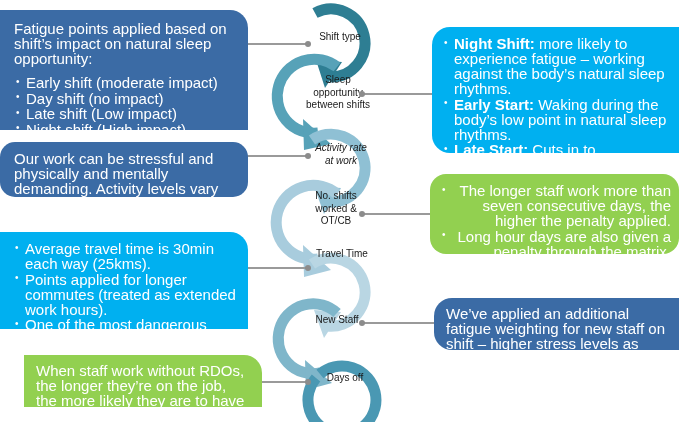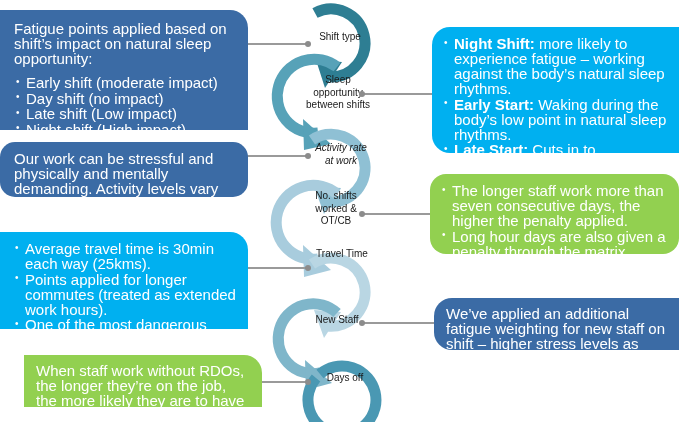--- a/index.html
+++ b/index.html
@@ -18,21 +18,21 @@
                  font-size:10px;line-height:14.2px;}
   .box b{font-weight:bold;}
 
   .box.dark{background:#3b6ba5;}
   .box.cyan{background:#00b0f0;}
   .box.green{background:#92d050;}
 
   
   .r-topright{border-top-right-radius:18px;}
   .r-left{border-top-left-radius:18px;border-bottom-left-radius:18px;}
-  .r-all{border-radius:16px;}
+  .r-all{border-radius:16px;text-align:right;}
 
   
   .conn{position:absolute;height:2px;background:#9a9a9a;}
   .dot{position:absolute;width:6px;height:6px;border-radius:50%;
        background:#8c8c8c;}
 
   
   .ring-label{position:absolute;color:#1a1a1a;font-size:10px;
               line-height:12.6px;text-align:center;white-space:pre-line;
               font-weight:400;}

